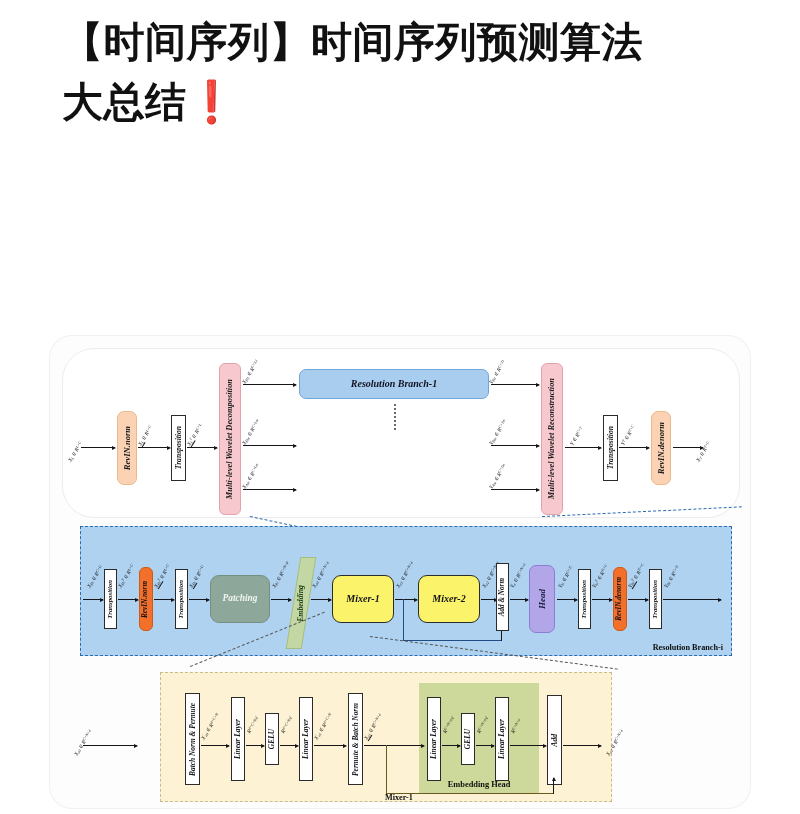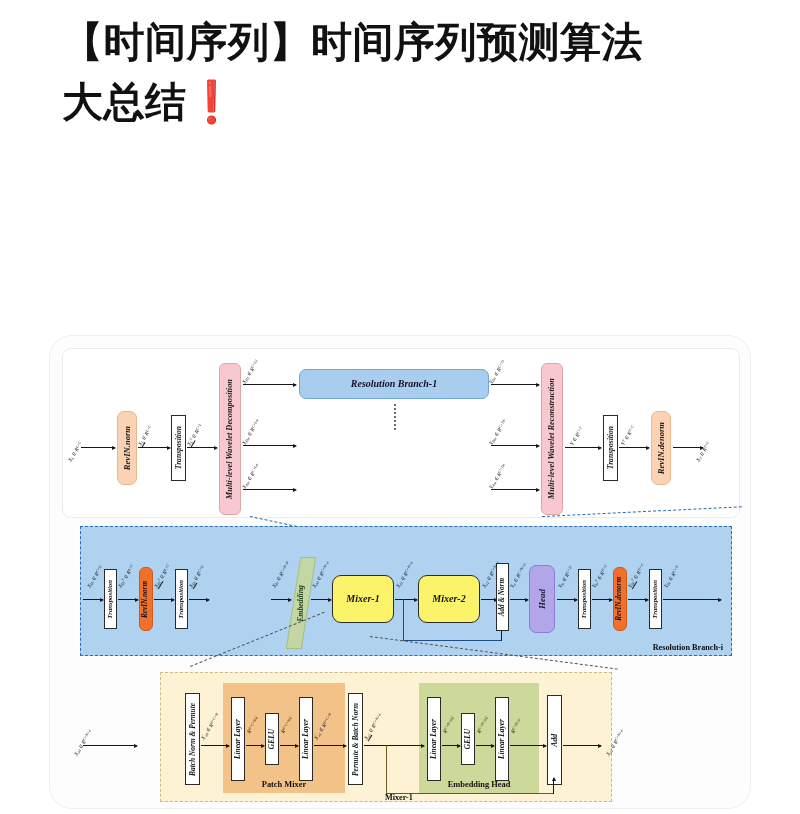--- a/index.html
+++ b/index.html
@@ -99,21 +99,21 @@
     transform:translateX(-50%);
   }
   .vline{position:absolute;background:#1f4e87;width:1.1px;}
   .hline{position:absolute;background:#1f4e87;height:1.1px;}
   .vline-br{position:absolute;background:#6b5a20;width:1.1px;}
   .hline-br{position:absolute;background:#6b5a20;height:1.1px;}
 
   
   #panel-top{
     position:absolute;left:12px;top:12px;width:676px;height:168px;
-    border:1px solid #ececec;border-radius:9px;background:#ffffff;
+    border:1px solid #ececec;border-radius:32px;background:#ffffff;
   }
   .pink{background:#f7c9ce;border:1px solid #e2a4ab;border-radius:6px;color:#1a1a1a;}
   .peach{background:#fbd3b4;border:1px solid #e9b98e;border-radius:7px;color:#1a1a1a;}
   .wbox{background:#ffffff;border:1.2px solid #2b2b2b;color:#15151a;}
   .bluebox{background:#a9cdee;border:1px solid #6fa8d8;border-radius:7px;color:#111122;}
 
   
   #panel-mid{
     position:absolute;left:30px;top:190px;width:650px;height:128px;
     background:#aed2f0;border:1.3px dashed #2b6cb0;
@@ -264,20 +264,23 @@
     <div class="mlab" style="left:78px;top:56px;"><span class="u">X<sub>Di</sub><sup>T</sup></span> ∈ R<sup>L×C</sup></div>
     <div class="arw" style="left:73px;top:72px;width:20px;"></div>
 
     <div class="blk wbox" style="left:94px;top:42px;width:13px;height:60px;">
       <span class="vtxt" style="font-size:6.8px;">Transposition</span>
     </div>
 
     <div class="mlab" style="left:113px;top:56px;"><span class="u">X<sub>Di</sub></span> ∈ R<sup>C×Li</sup></div>
     <div class="arw" style="left:108px;top:72px;width:20px;"></div>
 
+    <div class="blk sage" style="left:129px;top:48px;width:60px;height:48px;">
+      <span class="htxt" style="font-size:9.4px;color:#f2f5f2;">Patching</span>
+    </div>
 
     <div class="mlab" style="left:196px;top:56px;">X<sub>Pi</sub> ∈ R<sup>C×N×P</sup></div>
     <div class="arw" style="left:190px;top:72px;width:20px;"></div>
 
     <div class="blk embed" style="left:212px;top:30px;width:16px;height:92px;transform:skewX(-9deg);">
       <span class="vtxt" style="font-size:7.8px;transform:rotate(180deg) skewX(9deg);">Embedding</span>
     </div>
 
     <div class="mlab" style="left:236px;top:56px;">X<sub>a0</sub> ∈ R<sup>C×N×d</sup></div>
     <div class="arw" style="left:230px;top:72px;width:20px;"></div>
@@ -341,23 +344,20 @@
   <div class="fig-layer">
     <div class="callout-b" style="left:140px;top:330px;width:145px;transform:rotate(-22deg);"></div>
     <div class="callout-b" style="left:320px;top:300px;width:250px;transform:rotate(7.5deg);"></div>
   </div>
 
   <div id="panel-bot">
 
     <div class="mlab" style="left:-82px;top:78px;">X<sub>a0</sub> ∈ R<sup>C×N×d</sup></div>
     <div class="arw" style="left:-78px;top:72px;width:54px;"></div>
 
-    <div id="patch-mixer-grp">
-      <div class="grp-label">Patch Mixer</div>
-    </div>
 
     <div id="embed-mixer-grp">
       <div class="grp-label">Embedding Head</div>
     </div>
 
     <div class="blk wbox" style="left:24px;top:20px;width:15px;height:92px;">
       <span class="vtxt" style="font-size:7.4px;">Batch Norm &amp; Permute</span>
     </div>
 
     <div class="mlab" style="left:45px;top:62px;">X<sup>'</sup><sub>a0</sub> ∈ R<sup>d×C×N</sup></div>

